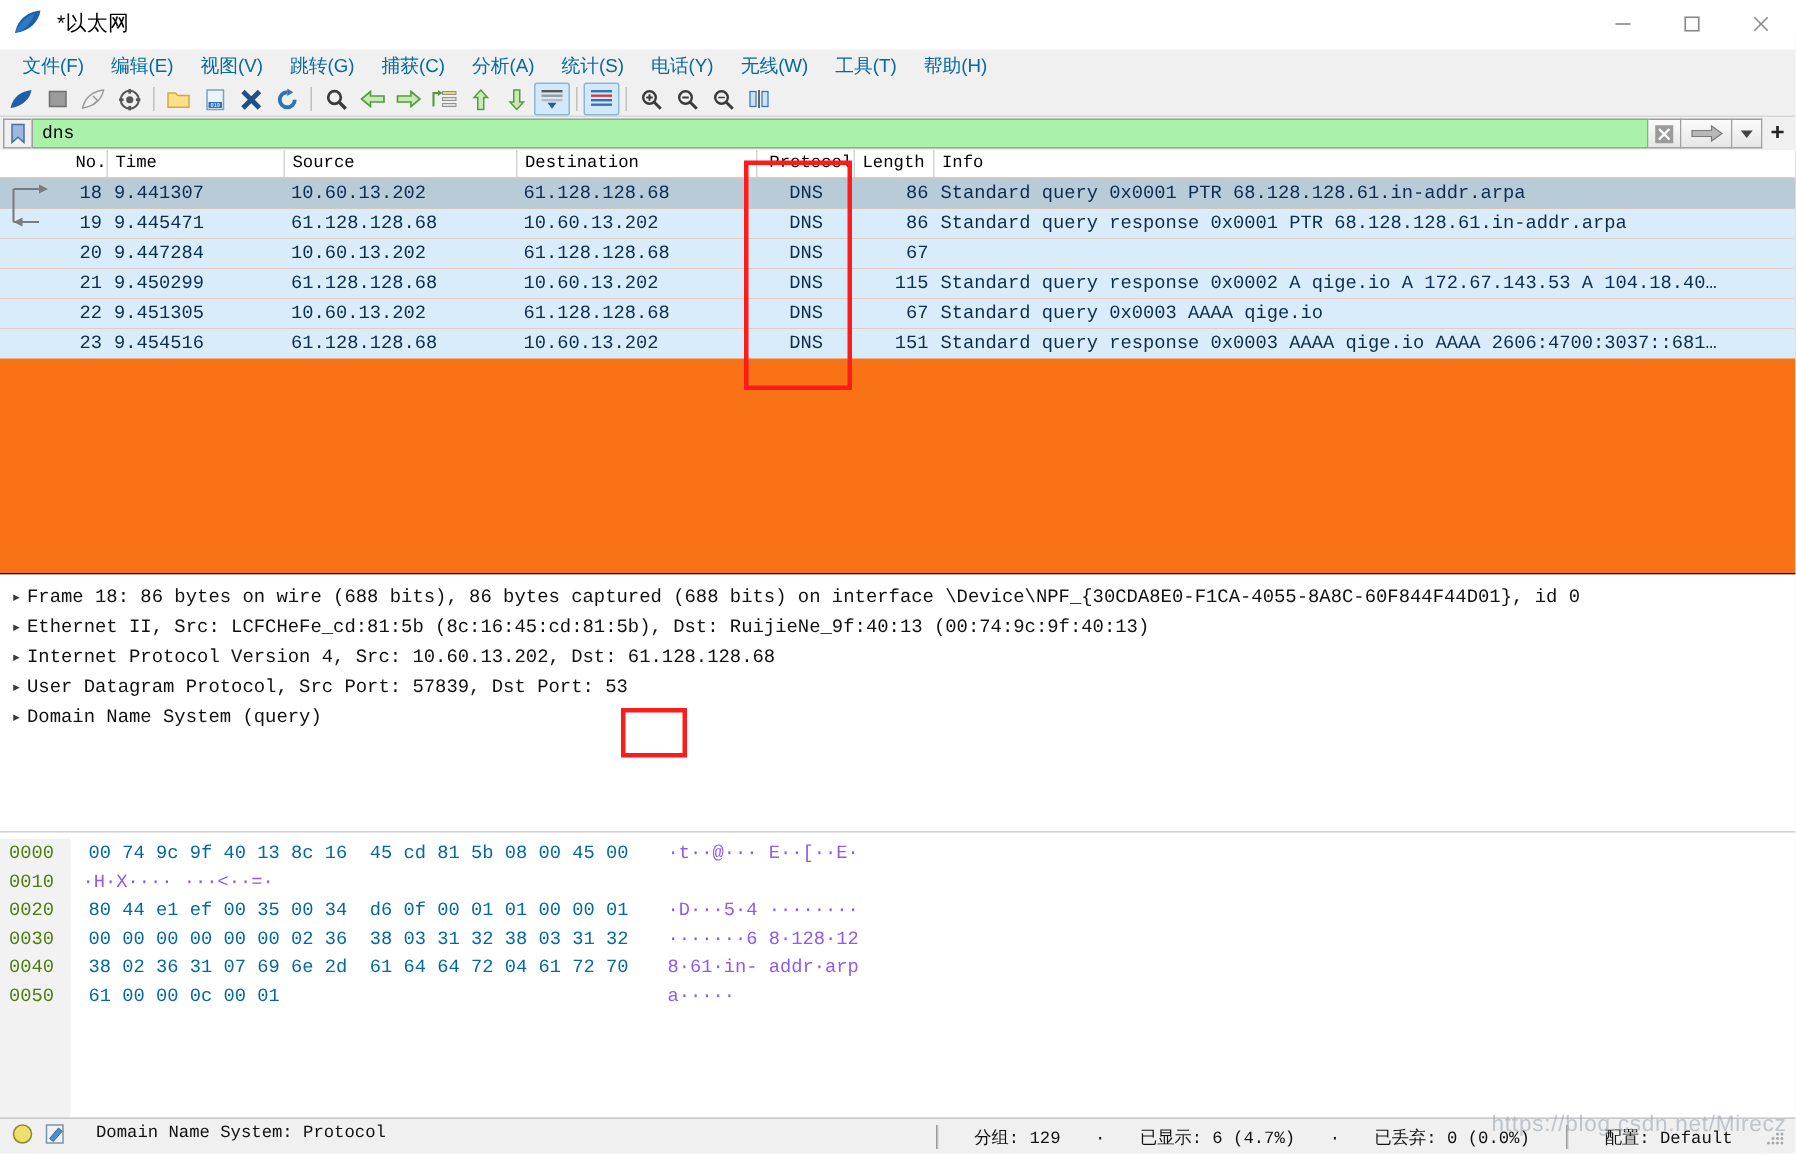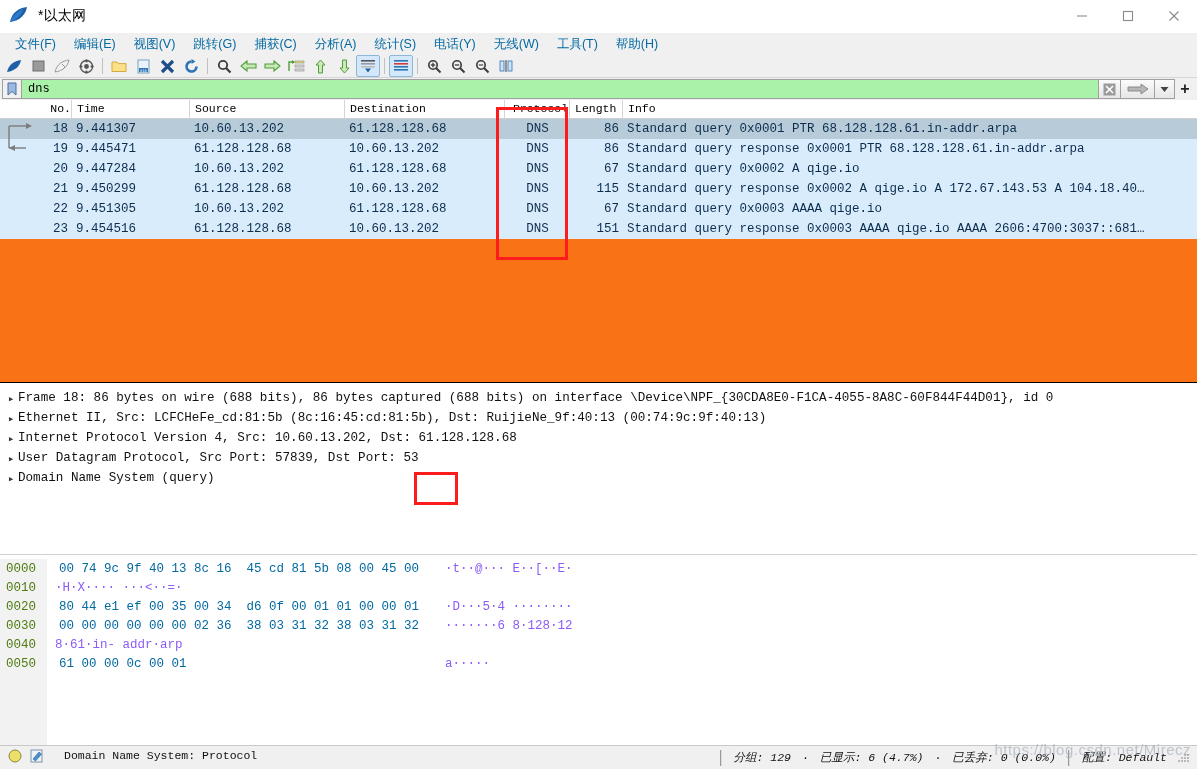--- a/index.html
+++ b/index.html
@@ -247,24 +247,23 @@
     align-items: center;
     font-family: "Liberation Mono", monospace;
     font-size: 11.5px;
     color: #111;
     position: relative;
   }
   .sb-left { display: flex; align-items: flex-start; padding-left: 8px; gap: 8px; }
   .sb-text { margin-left: 12px; font-family: "Liberation Mono", monospace; }
   .sb-right {
     margin-left: auto;
-    display: flex; align-items: center;
+    display: flex; align-items: flex-end;
     padding-right: 8px;
-    gap: 4px;
-    font-style: italic;
+    gap: 16px;
   }
   .sb-vsep { width: 0; border-left: 1px solid #9a9a9a; border-right: 1px solid #dcdcdc;
              height: 16px; margin: 0 8px; }
   .sb-grip { width: 14px; height: 14px; margin-left: 4px; position: relative; }
 
   
   .redbox {
     position: absolute;
     border: 3px solid #fc1c1c;
     pointer-events: none;
@@ -524,21 +523,20 @@
         <div class="cell c-len">86</div>
         <div class="cell c-info">Standard query response 0x0001 PTR 68.128.128.61.in-addr.arpa</div>
       </div>
       <div class="prow">
         <div class="cell c-no">20</div>
         <div class="cell c-time">9.447284</div>
         <div class="cell c-src">10.60.13.202</div>
         <div class="cell c-dst">61.128.128.68</div>
         <div class="cell c-proto">DNS</div>
         <div class="cell c-len">67</div>
-        <div class="cell c-info">Standard query 0x0002 A qige.io</div>
       </div>
       <div class="prow">
         <div class="cell c-no">21</div>
         <div class="cell c-time">9.450299</div>
         <div class="cell c-src">61.128.128.68</div>
         <div class="cell c-dst">10.60.13.202</div>
         <div class="cell c-proto">DNS</div>
         <div class="cell c-len">115</div>
         <div class="cell c-info">Standard query response 0x0002 A qige.io A 172.67.143.53 A 104.18.40…</div>
       </div>
@@ -614,20 +612,21 @@
         <span class="hex-bytes">80 44 e1 ef 00 35 00 34  d6 0f 00 01 01 00 00 01</span>
         <span class="hex-ascii">·D···5·4 ········</span>
       </div>
       <div class="hexrow">
         <span class="hex-off">0030</span>
         <span class="hex-bytes">00 00 00 00 00 00 02 36  38 03 31 32 38 03 31 32</span>
         <span class="hex-ascii">·······6 8·128·12</span>
       </div>
       <div class="hexrow">
         <span class="hex-off">0040</span>
+        <span class="hex-bytes">38 02 36 31 07 69 6e 2d  61 64 64 72 04 61 72 70</span>
         <span class="hex-ascii">8·61·in- addr·arp</span>
       </div>
       <div class="hexrow">
         <span class="hex-off">0050</span>
         <span class="hex-bytes">61 00 00 0c 00 01</span>
         <span class="hex-ascii">a·····</span>
       </div>
     </div>
   </div>
 

